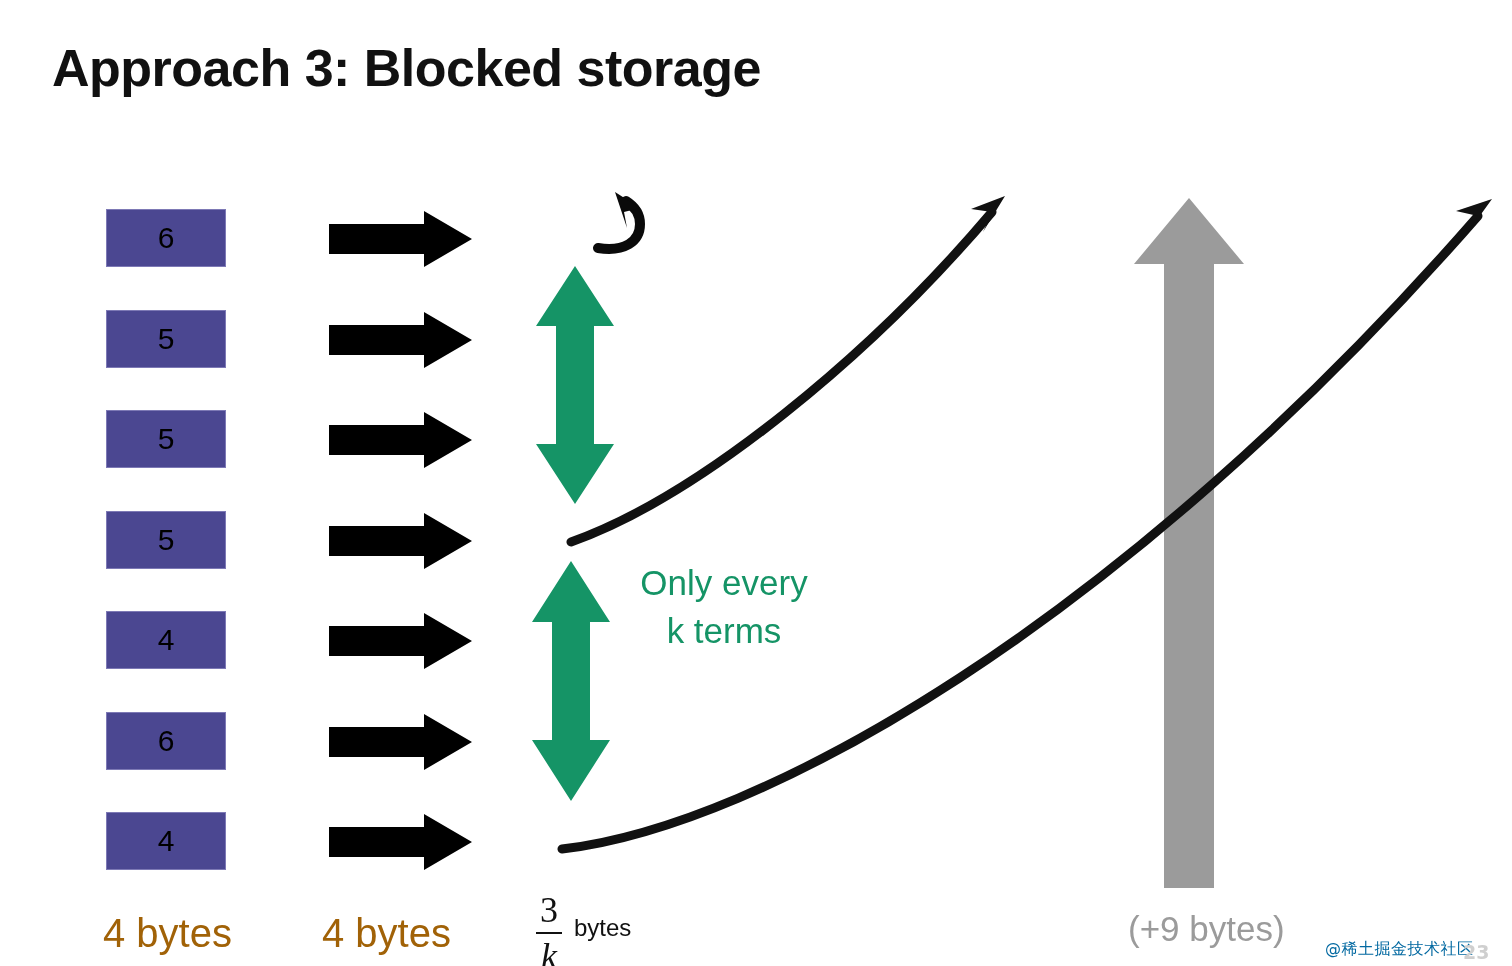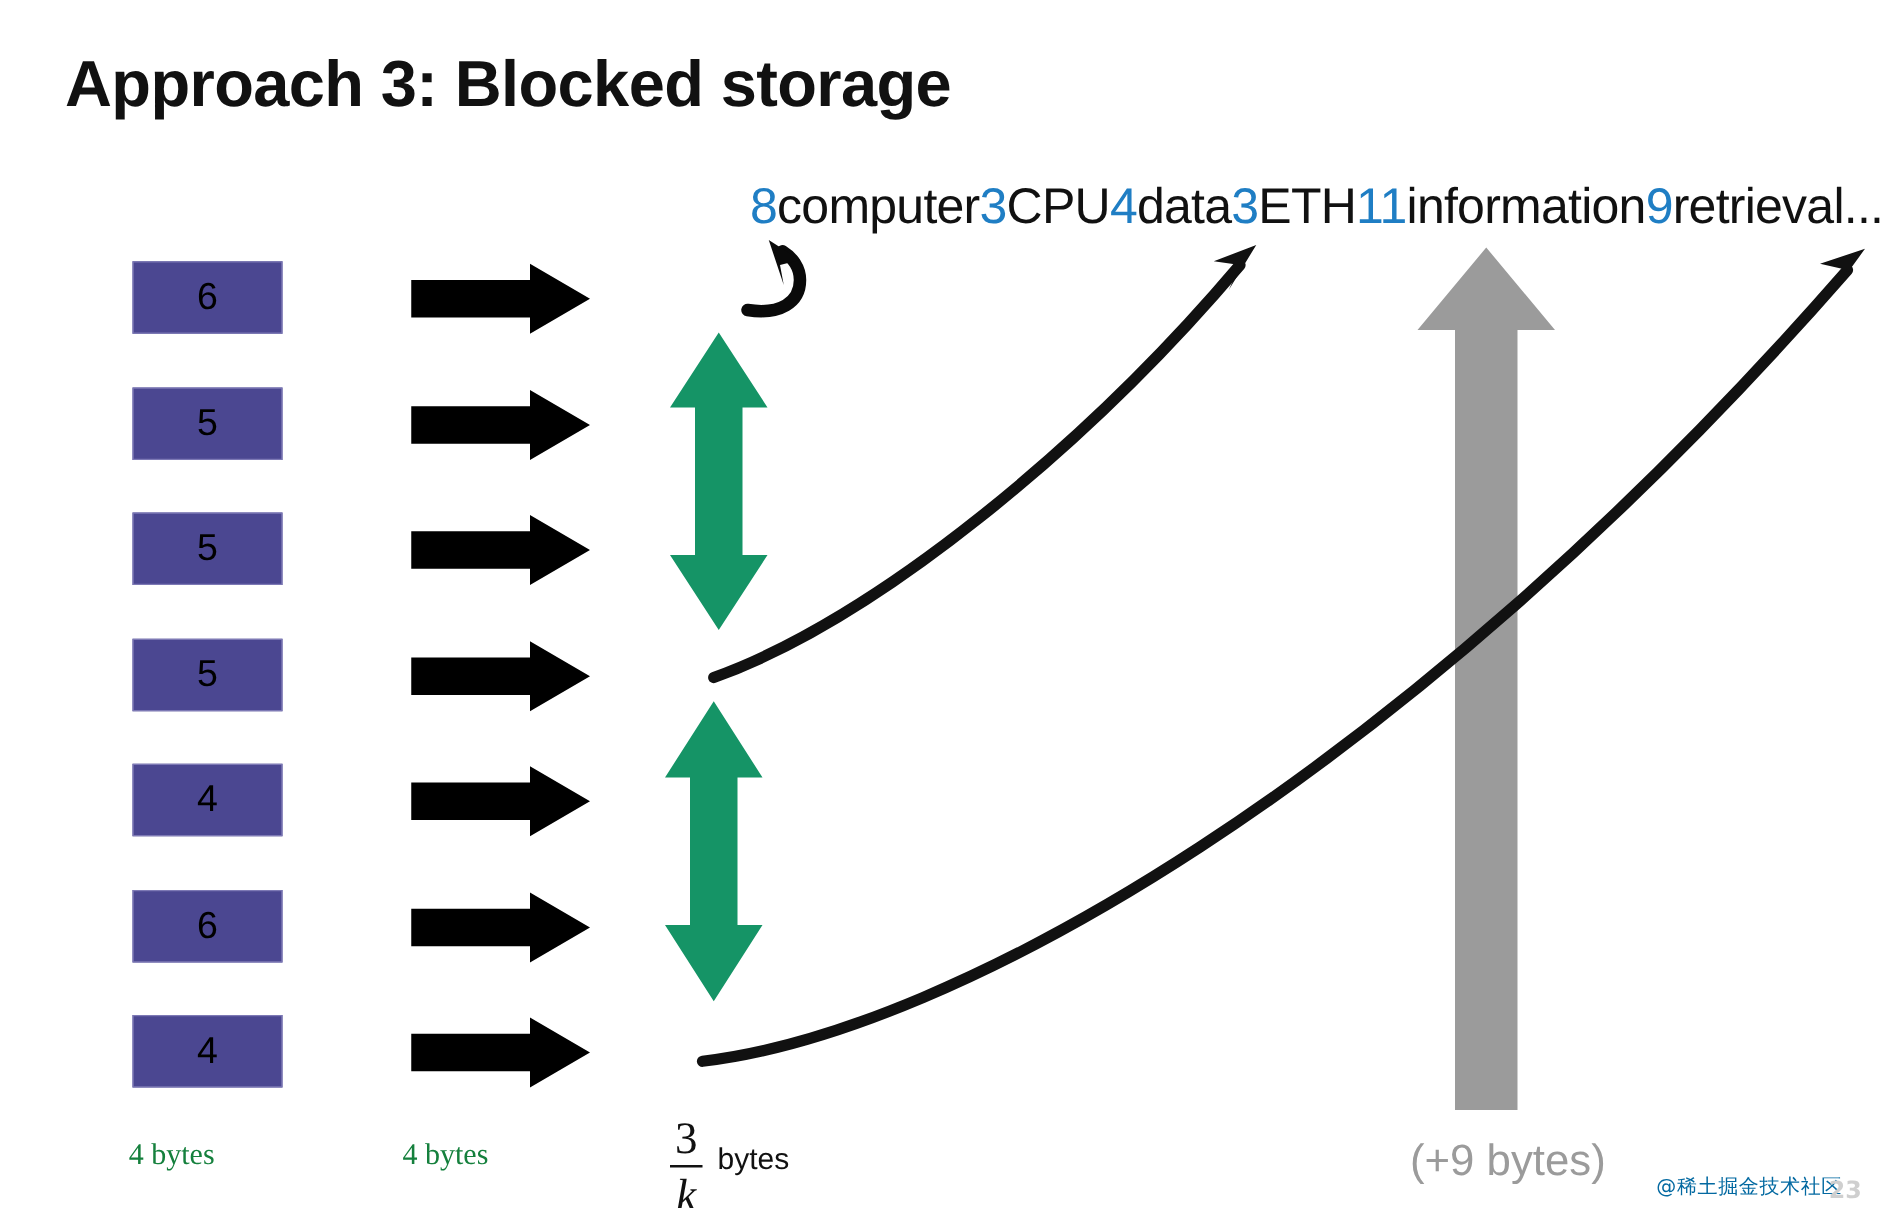--- a/index.html
+++ b/index.html
@@ -67,23 +67,23 @@
   .block-arrow {
     position: absolute;
     left: 329px;
     width: 143px;
     height: 56px;
   }
 
   
   .byte-label {
     position: absolute;
-    font-family: Liberation Serif, serif;
-    font-size: 24px;
-    color: #15803d;
+    font-family: Liberation Sans, sans-serif;
+    font-size: 40px;
+    color: #a16207;
     white-space: nowrap;
   }
   #label-col1 { left: 103px; top: 885px; }
   #label-col2 { left: 322px; top: 885px; }
 
   #label-col3 {
     position: absolute;
     left: 536px;
     top: 866px;
     display: flex;
@@ -166,21 +166,20 @@
     pointer-events: none;
   }
 </style>
 </head>
 <body>
 
 <div id="slide">
 
   <div id="title">Approach 3: Blocked storage</div>
 
-  <div id="term-string"><span class="num">8</span><span class="word">computer</span><span class="num">3</span><span class="word">CPU</span><span class="num">4</span><span class="word">data</span><span class="num">3</span><span class="word">ETH</span><span class="num">11</span><span class="word">information</span><span class="num">9</span><span class="word">retrieval...</span></div>
 
   <div id="boxes-container">
       <div class="len-box" style="top: 183px;">
         <span>6</span>
       </div>
       <div class="len-box" style="top: 283.5px;">
         <span>5</span>
       </div>
       <div class="len-box" style="top: 384px;">
         <span>5</span>
@@ -272,19 +271,23 @@
 
   <div id="label-col3">
     <span id="frac">
       <span class="numer">3</span>
       <span class="bar"></span>
       <span class="denom">k</span>
     </span>
     <span class="units">bytes</span>
   </div>
 
+  <div id="only-every">
+    <span>Only every</span><br>
+    <span>k terms</span>
+  </div>
 
   <div id="plus9">(+9 bytes)</div>
 
   <div id="watermark">@稀土掘金技术社区</div>
   <div id="watermark-badge">23</div>
 
 </div>
 
 </body></html>

